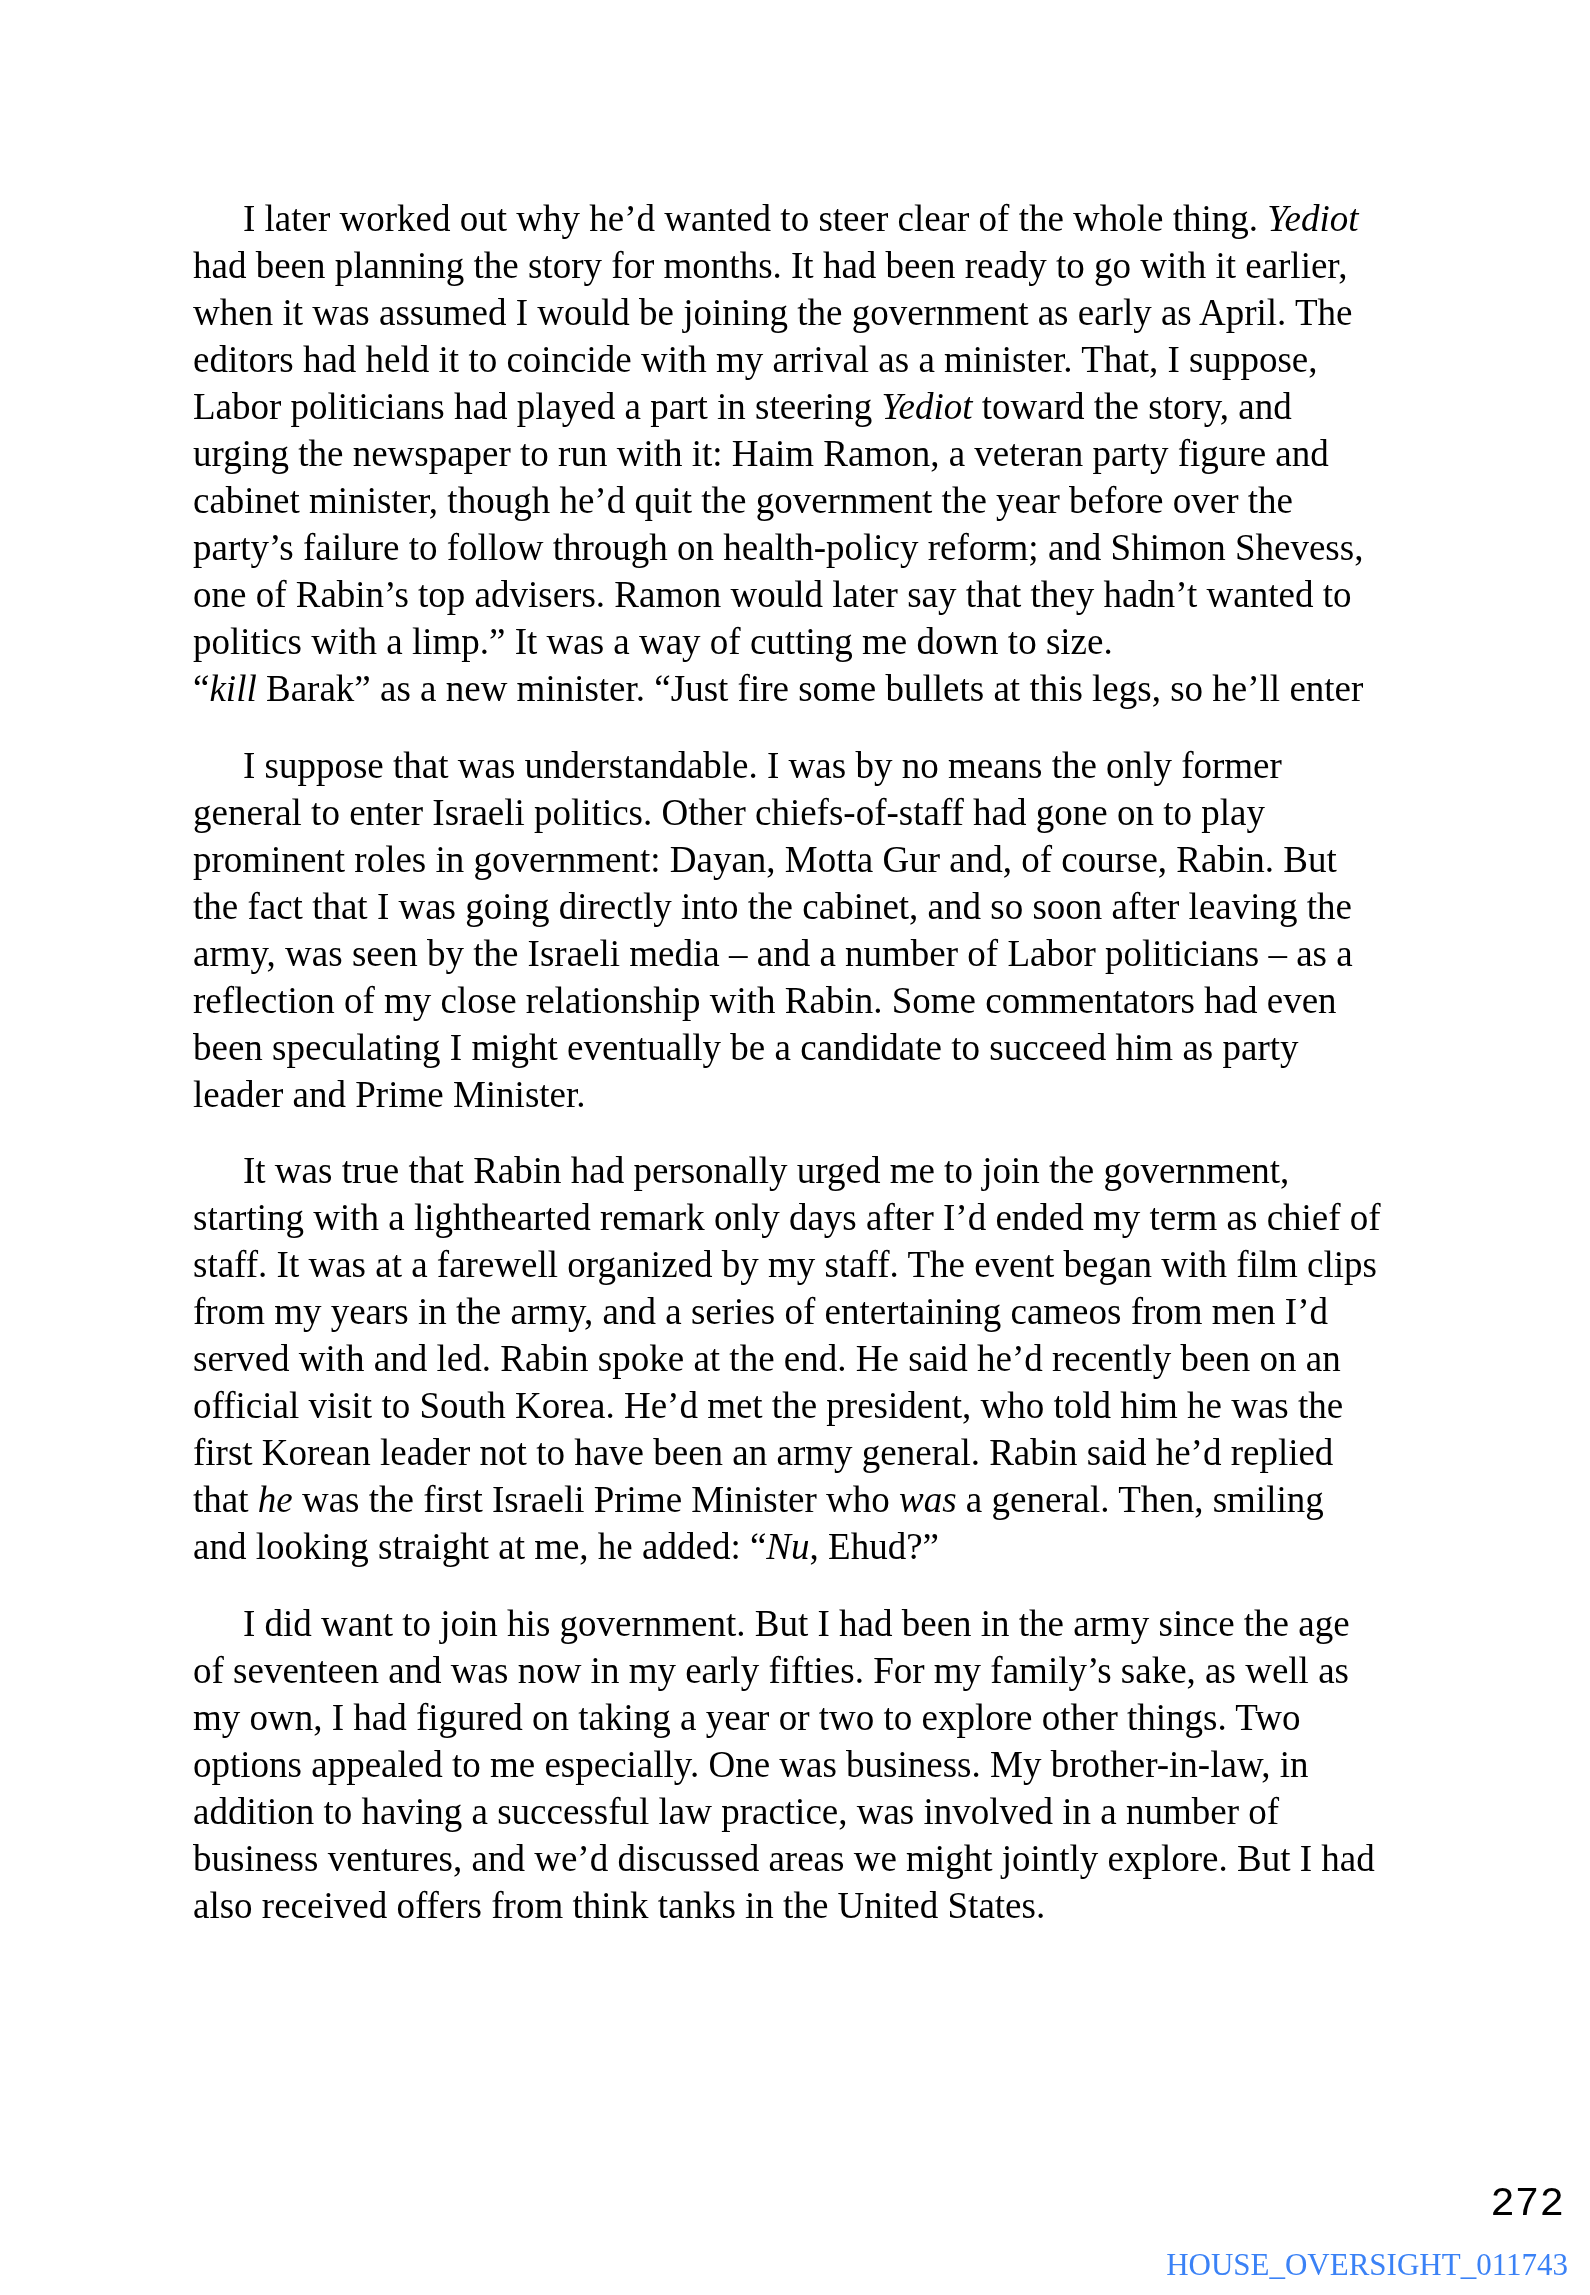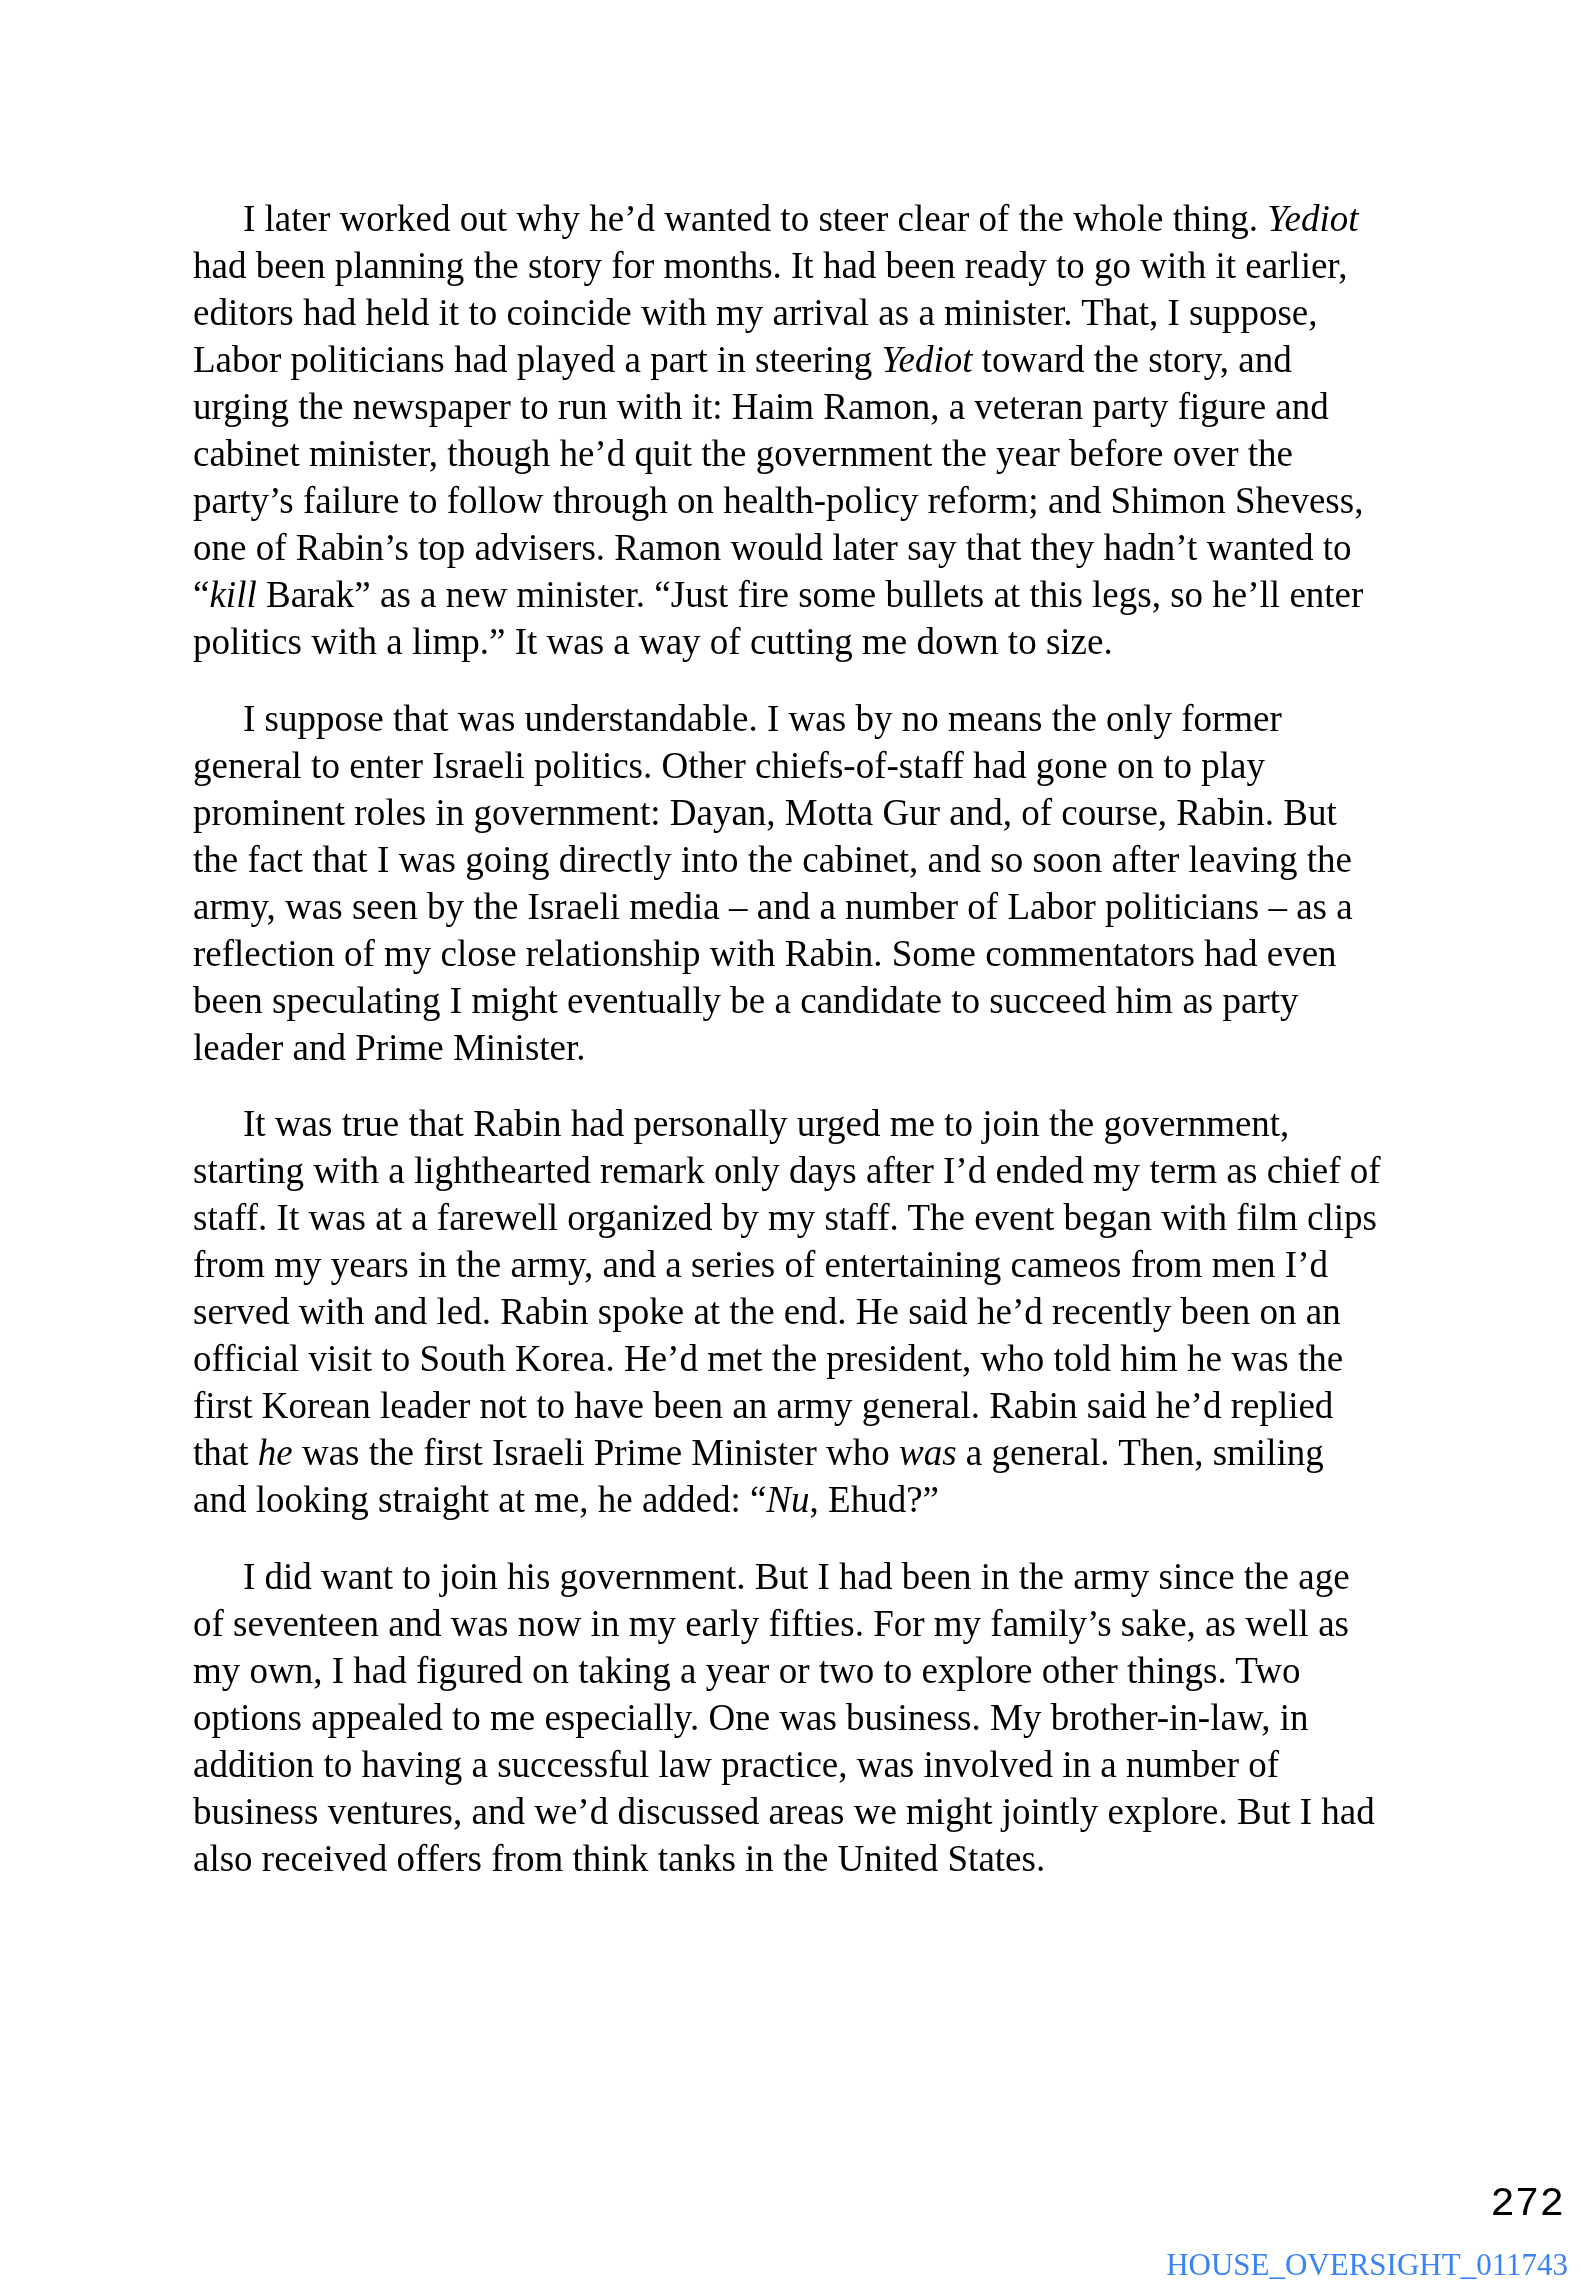--- a/index.html
+++ b/index.html
@@ -54,28 +54,29 @@
   }
 </style>
 </head>
 <body>
 
 <div id="page">
   <main id="text-block">
       <div class="paragraph">
         <div class="line first"><span>I later worked out why he’d wanted to steer clear of the whole thing. </span><span class="i">Yediot</span></div>
         <div class="line"><span>had been planning the story for months. It had been ready to go with it earlier,</span></div>
+        <div class="line"><span>when it was assumed I would be joining the government as early as April. The</span></div>
         <div class="line"><span>editors had held it to coincide with my arrival as a minister. That, I suppose,</span></div>
         <div class="line"><span>Labor politicians had played a part in steering </span><span class="i">Yediot</span><span> toward the story, and</span></div>
         <div class="line"><span>urging the newspaper to run with it: Haim Ramon, a veteran party figure and</span></div>
         <div class="line"><span>cabinet minister, though he’d quit the government the year before over the</span></div>
         <div class="line"><span>party’s failure to follow through on health-policy reform; and Shimon Shevess,</span></div>
         <div class="line"><span>one of Rabin’s top advisers. Ramon would later say that they hadn’t wanted to</span></div>
+        <div class="line"><span>politics with a limp.” It was a way of cutting me down to size.</span></div>
         <div class="line"><span>“</span><span class="i">kill</span><span> Barak” as a new minister. “Just fire some bullets at this legs, so he’ll enter</span></div>
-        <div class="line"><span>politics with a limp.” It was a way of cutting me down to size.</span></div>
       </div>
       <div class="paragraph">
         <div class="line first"><span>I suppose that was understandable. I was by no means the only former</span></div>
         <div class="line"><span>general to enter Israeli politics. Other chiefs-of-staff had gone on to play</span></div>
         <div class="line"><span>prominent roles in government: Dayan, Motta Gur and, of course, Rabin. But</span></div>
         <div class="line"><span>the fact that I was going directly into the cabinet, and so soon after leaving the</span></div>
         <div class="line"><span>army, was seen by the Israeli media – and a number of Labor politicians – as a</span></div>
         <div class="line"><span>reflection of my close relationship with Rabin. Some commentators had even</span></div>
         <div class="line"><span>been speculating I might eventually be a candidate to succeed him as party</span></div>
         <div class="line"><span>leader and Prime Minister.</span></div>

